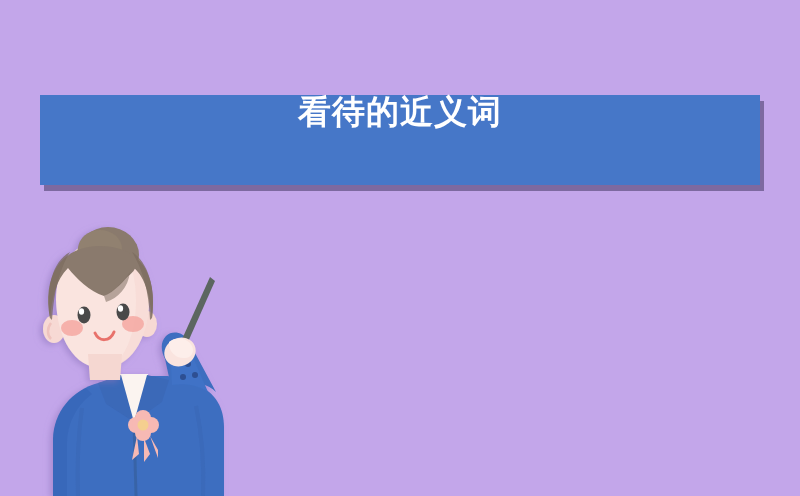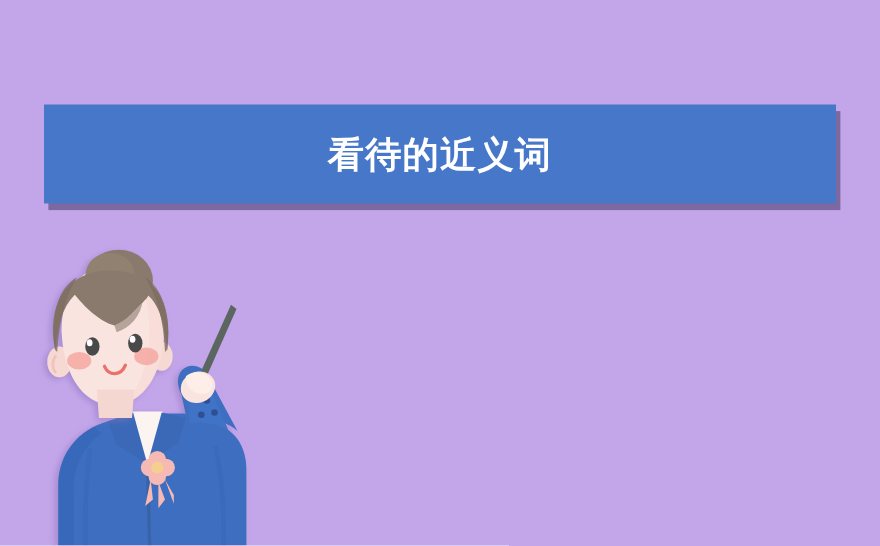--- a/index.html
+++ b/index.html
@@ -24,21 +24,20 @@
   
   .title-banner {
     position: absolute;
     left: 40px;
     top: 95px;
     width: 720px;
     height: 90px;
     background: #4677c8;
     box-shadow: 4px 6px 0 0 rgba(40, 30, 70, 0.45);
     display: flex;
-    align-items: center;
     justify-content: center;
   }
   .title-text {
     color: #ffffff;
     font-family: "DejaVu Sans", "Liberation Sans", sans-serif;
     font-size: 33px;
     font-weight: bold;
     letter-spacing: 1px;
     line-height: 1;
     text-align: center;

